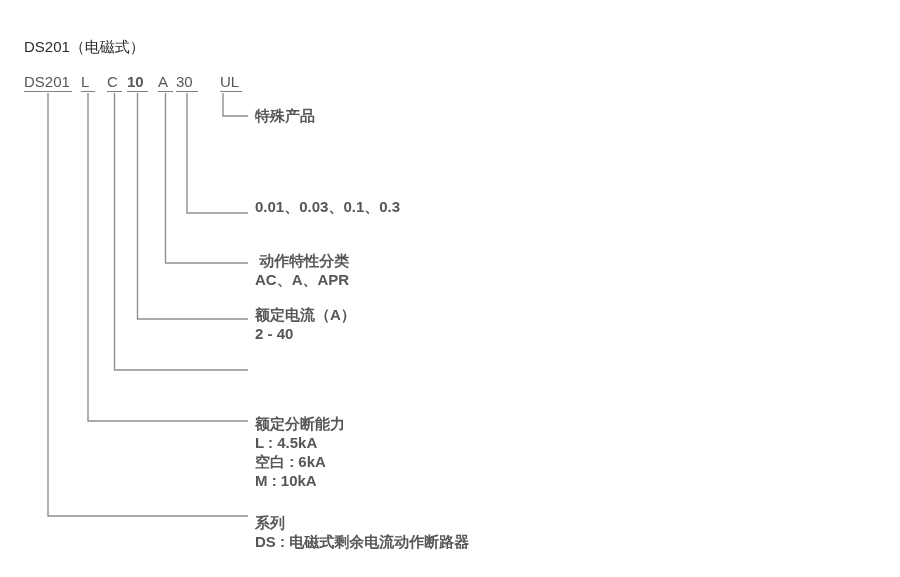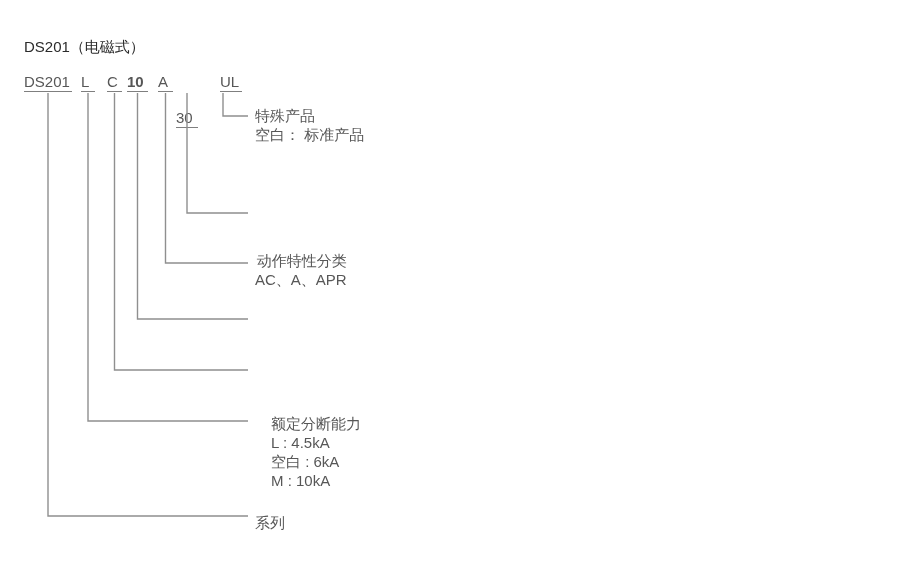--- a/index.html
+++ b/index.html
@@ -29,48 +29,49 @@
     color: #575757;
     text-align: left;
     border-bottom: 1px solid #7f7f7f;
     white-space: nowrap;
   }
   .seg-ds201 { left: 24px;  width: 48px; }
   .seg-l     { left: 81px;  width: 14px; }
   .seg-c     { left: 107px; width: 15px; }
   .seg-10    { left: 127px; width: 21px; font-weight: bold; }
   .seg-a     { left: 158px; width: 15px; }
-  .seg-30    { left: 176px; width: 22px; margin-top: 36px; }
+  .seg-30    { left: 176px; width: 22px; }
   .seg-ul    { left: 220px; width: 22px; }
   .connector-svg {
     position: absolute;
     left: 0; top: 0;
     width: 900px;
     height: 577px;
     pointer-events: none;
   }
   .connector-svg polyline {
     fill: none;
     stroke: #8f8f8f;
     stroke-width: 1.4;
   }
   .legend-block {
     position: absolute;
     left: 255px;
     font-size: 15px;
     line-height: 19px;
     color: #575757;
     white-space: nowrap;
+    font-weight: bold;
   }
   .blk-1 { top: 106px; }
   .blk-2 { top: 197px; }
   .blk-3 { top: 251px; text-align: right; }
   .blk-4 { top: 305px; }
   .blk-5 { top: 360px; }
-  .blk-6 { top: 414px; margin-left: 16px; }
+  .blk-6 { top: 414px; }
   .blk-7 { top: 513px; }
 </style>
 </head>
 <body>
 
 <div class="canvas">
 
   <div class="page-title">DS201（电磁式）</div>
 
   <span class="code-seg seg-ds201">DS201</span>
@@ -86,37 +87,42 @@
     <polyline points="187,93 187,213 248,213"></polyline>
     <polyline points="165.5,93 165.5,263 248,263"></polyline>
     <polyline points="137.5,93 137.5,319 248,319"></polyline>
     <polyline points="114.5,93 114.5,370 248,370"></polyline>
     <polyline points="88,93 88,421 248,421"></polyline>
     <polyline points="48,93 48,516 248,516"></polyline>
   </svg>
 
   <div class="legend-block blk-1">
     <div>特殊产品</div>
-    <div>空白： 标准产品</div>
   </div>
 
   <div class="legend-block blk-2">
+    <div>0.01、0.03、0.1、0.3</div>
   </div>
 
   <div class="legend-block blk-3">
     <div>动作特性分类</div>
     <div>AC、A、APR</div>
   </div>
 
+  <div class="legend-block blk-4">
+    <div>额定电流（A）</div>
+    <div>2 - 40</div>
+  </div>
 
 
   <div class="legend-block blk-6">
     <div>额定分断能力</div>
     <div>L : 4.5kA</div>
     <div>空白 : 6kA</div>
     <div>M : 10kA</div>
   </div>
 
   <div class="legend-block blk-7">
     <div>系列</div>
+    <div>DS : 电磁式剩余电流动作断路器</div>
   </div>
 
 </div>
 
 </body></html>

